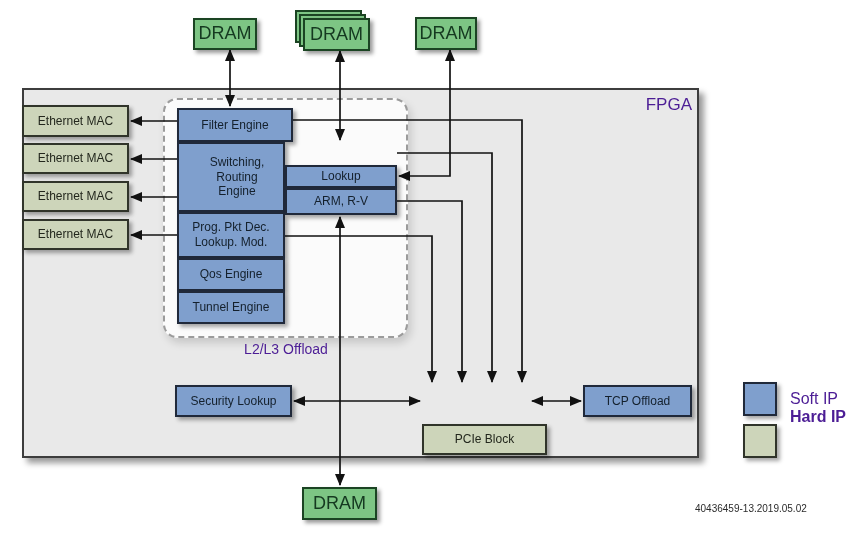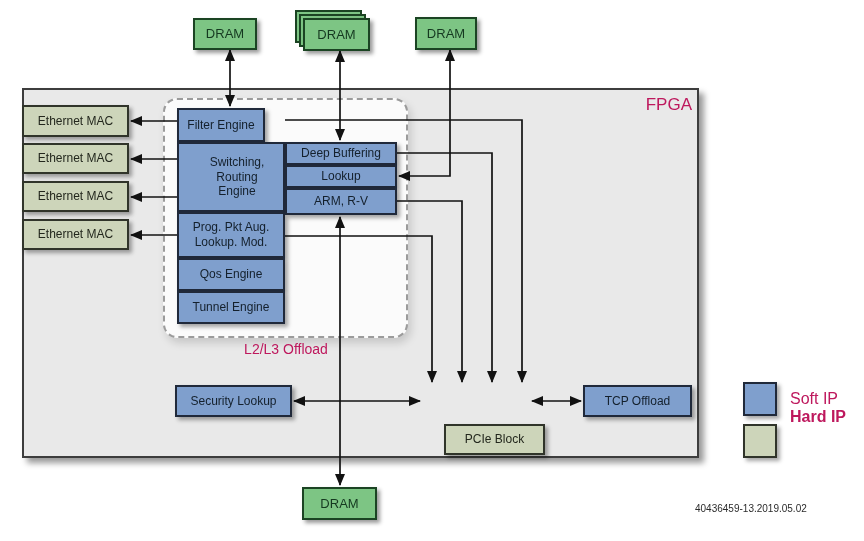--- a/index.html
+++ b/index.html
@@ -9,32 +9,32 @@
   }
   .abs { position:absolute; box-sizing:border-box; }
   .box {
     position:absolute; box-sizing:border-box;
     display:flex; align-items:center; justify-content:center;
     text-align:center; font-size:12px; line-height:1.22; z-index:4;
     color:#14202c;
   }
   .soft { background:#7f9fcd; border:2px solid #20293a; box-shadow:3px 3px 4px rgba(0,0,0,0.35); }
   .hard { background:#cdd5ba; border:2px solid #30342a; color:#23271d; box-shadow:3px 3px 4px rgba(0,0,0,0.35); }
-  .dram { background:#7dc584; border:2px solid #1b4423; color:#153920; box-shadow:3px 3px 4px rgba(0,0,0,0.4); font-size:13px; }
+  .dram { background:#7dc584; border:2px solid #1b4423; color:#153920; box-shadow:3px 3px 4px rgba(0,0,0,0.4); font-size:18px; }
   .dram-sheet { position:absolute; box-sizing:border-box; background:#7dc584; border:2px solid #1b4423; }
   .fpga-box {
     position:absolute; box-sizing:border-box; background:#e9e9e9;
     border:2px solid #3d3d3d; box-shadow:5px 5px 6px rgba(0,0,0,0.4); z-index:1;
   }
   .l2l3-box {
     position:absolute; box-sizing:border-box; background:#fbfbfb;
     border:2px dashed #9b9b9b; border-radius:14px; z-index:2;
     box-shadow:3px 5px 8px rgba(0,0,0,0.15);
   }
-  .lbl { position:absolute; z-index:5; color:#be185d; }
+  .lbl { position:absolute; z-index:5; color:#4c1d95; }
   .fpga-lbl { font-size:17px; text-align:right; }
   .l2l3-lbl { font-size:14px; text-align:center; }
   .legend-lbl { font-size:16px; }
   .doc-lbl { font-size:10px; color:#2b2b2b; }
   .legend-swatch { position:absolute; box-sizing:border-box; z-index:4; box-shadow:3px 3px 4px rgba(0,0,0,0.35); }
   .sw-soft { background:#7f9fcd; border:2px solid #20293a; }
   .sw-hard { background:#cdd5ba; border:2px solid #30342a; }
   .wrap-sm span { display:inline-block; max-width:76px; }
   .wrap-md span { display:inline-block; max-width:94px; }
   svg.connectors { position:absolute; left:0; top:0; z-index:3; pointer-events:none; }
@@ -82,36 +82,35 @@
     <div class="box dram" style="left:8px; top:8px; width:67px; height:33px;">DRAM</div>
   </div>
 
   <div class="box dram" style="left:415px; top:17px; width:62px; height:33px;">DRAM</div>
 
   <div class="box hard" style="left:22px; top:105px; width:107px; height:32px;">Ethernet MAC</div>
   <div class="box hard" style="left:22px; top:143px; width:107px; height:31px;">Ethernet MAC</div>
   <div class="box hard" style="left:22px; top:181px; width:107px; height:31px;">Ethernet MAC</div>
   <div class="box hard" style="left:22px; top:219px; width:107px; height:31px;">Ethernet MAC</div>
 
-  <div class="box soft" style="left:177px; top:108px; width:88px; height:34px;">Filter Engine</div>
+  <div class="box soft" style="left:177px; top:108px; width:116px; height:34px;">Filter Engine</div>
   <div class="box soft wrap-sm" style="left:177px; top:142px; width:108px; height:70px;padding-left:12px;">
     <span>Switching, Routing Engine</span>
   </div>
   <div class="box soft wrap-md" style="left:177px; top:212px; width:108px; height:46px;">
-    <span>Prog. Pkt Aug. Lookup. Mod.</span>
+    <span>Prog. Pkt Dec. Lookup. Mod.</span>
   </div>
   <div class="box soft" style="left:177px; top:258px; width:108px; height:33px;">Qos Engine</div>
   <div class="box soft" style="left:177px; top:291px; width:108px; height:33px;">Tunnel Engine</div>
 
-  <div class="box soft" style="left:285px; top:142px; width:112px; height:23px;">Deep Buffering</div>
   <div class="box soft" style="left:285px; top:165px; width:112px; height:23px;">Lookup</div>
   <div class="box soft" style="left:285px; top:188px; width:112px; height:27px;">ARM, R-V</div>
 
   <div class="box soft" style="left:175px; top:385px; width:117px; height:32px;">Security Lookup</div>
-  <div class="box hard" style="left:444px; top:424px; width:101px; height:31px;">PCIe Block</div>
+  <div class="box hard" style="left:422px; top:424px; width:125px; height:31px;">PCIe Block</div>
   <div class="box soft" style="left:583px; top:385px; width:109px; height:32px;">TCP Offload</div>
 
   <div class="box dram" style="left:302px; top:487px; width:75px; height:33px;">DRAM</div>
 
   <div class="legend-swatch sw-soft" style="left:743px; top:382px; width:34px; height:34px;"></div>
   <div class="lbl legend-lbl" style="left:790px; top:390px;">Soft IP</div>
   <div class="legend-swatch sw-hard" style="left:743px; top:424px; width:34px; height:34px;"></div>
   <div class="lbl legend-lbl" style="left:790px; top:408px;font-weight:bold;">Hard IP</div>
 
   <div class="lbl doc-lbl" style="left:695px; top:503px; width:152px;">40436459-13.2019.05.02</div>

